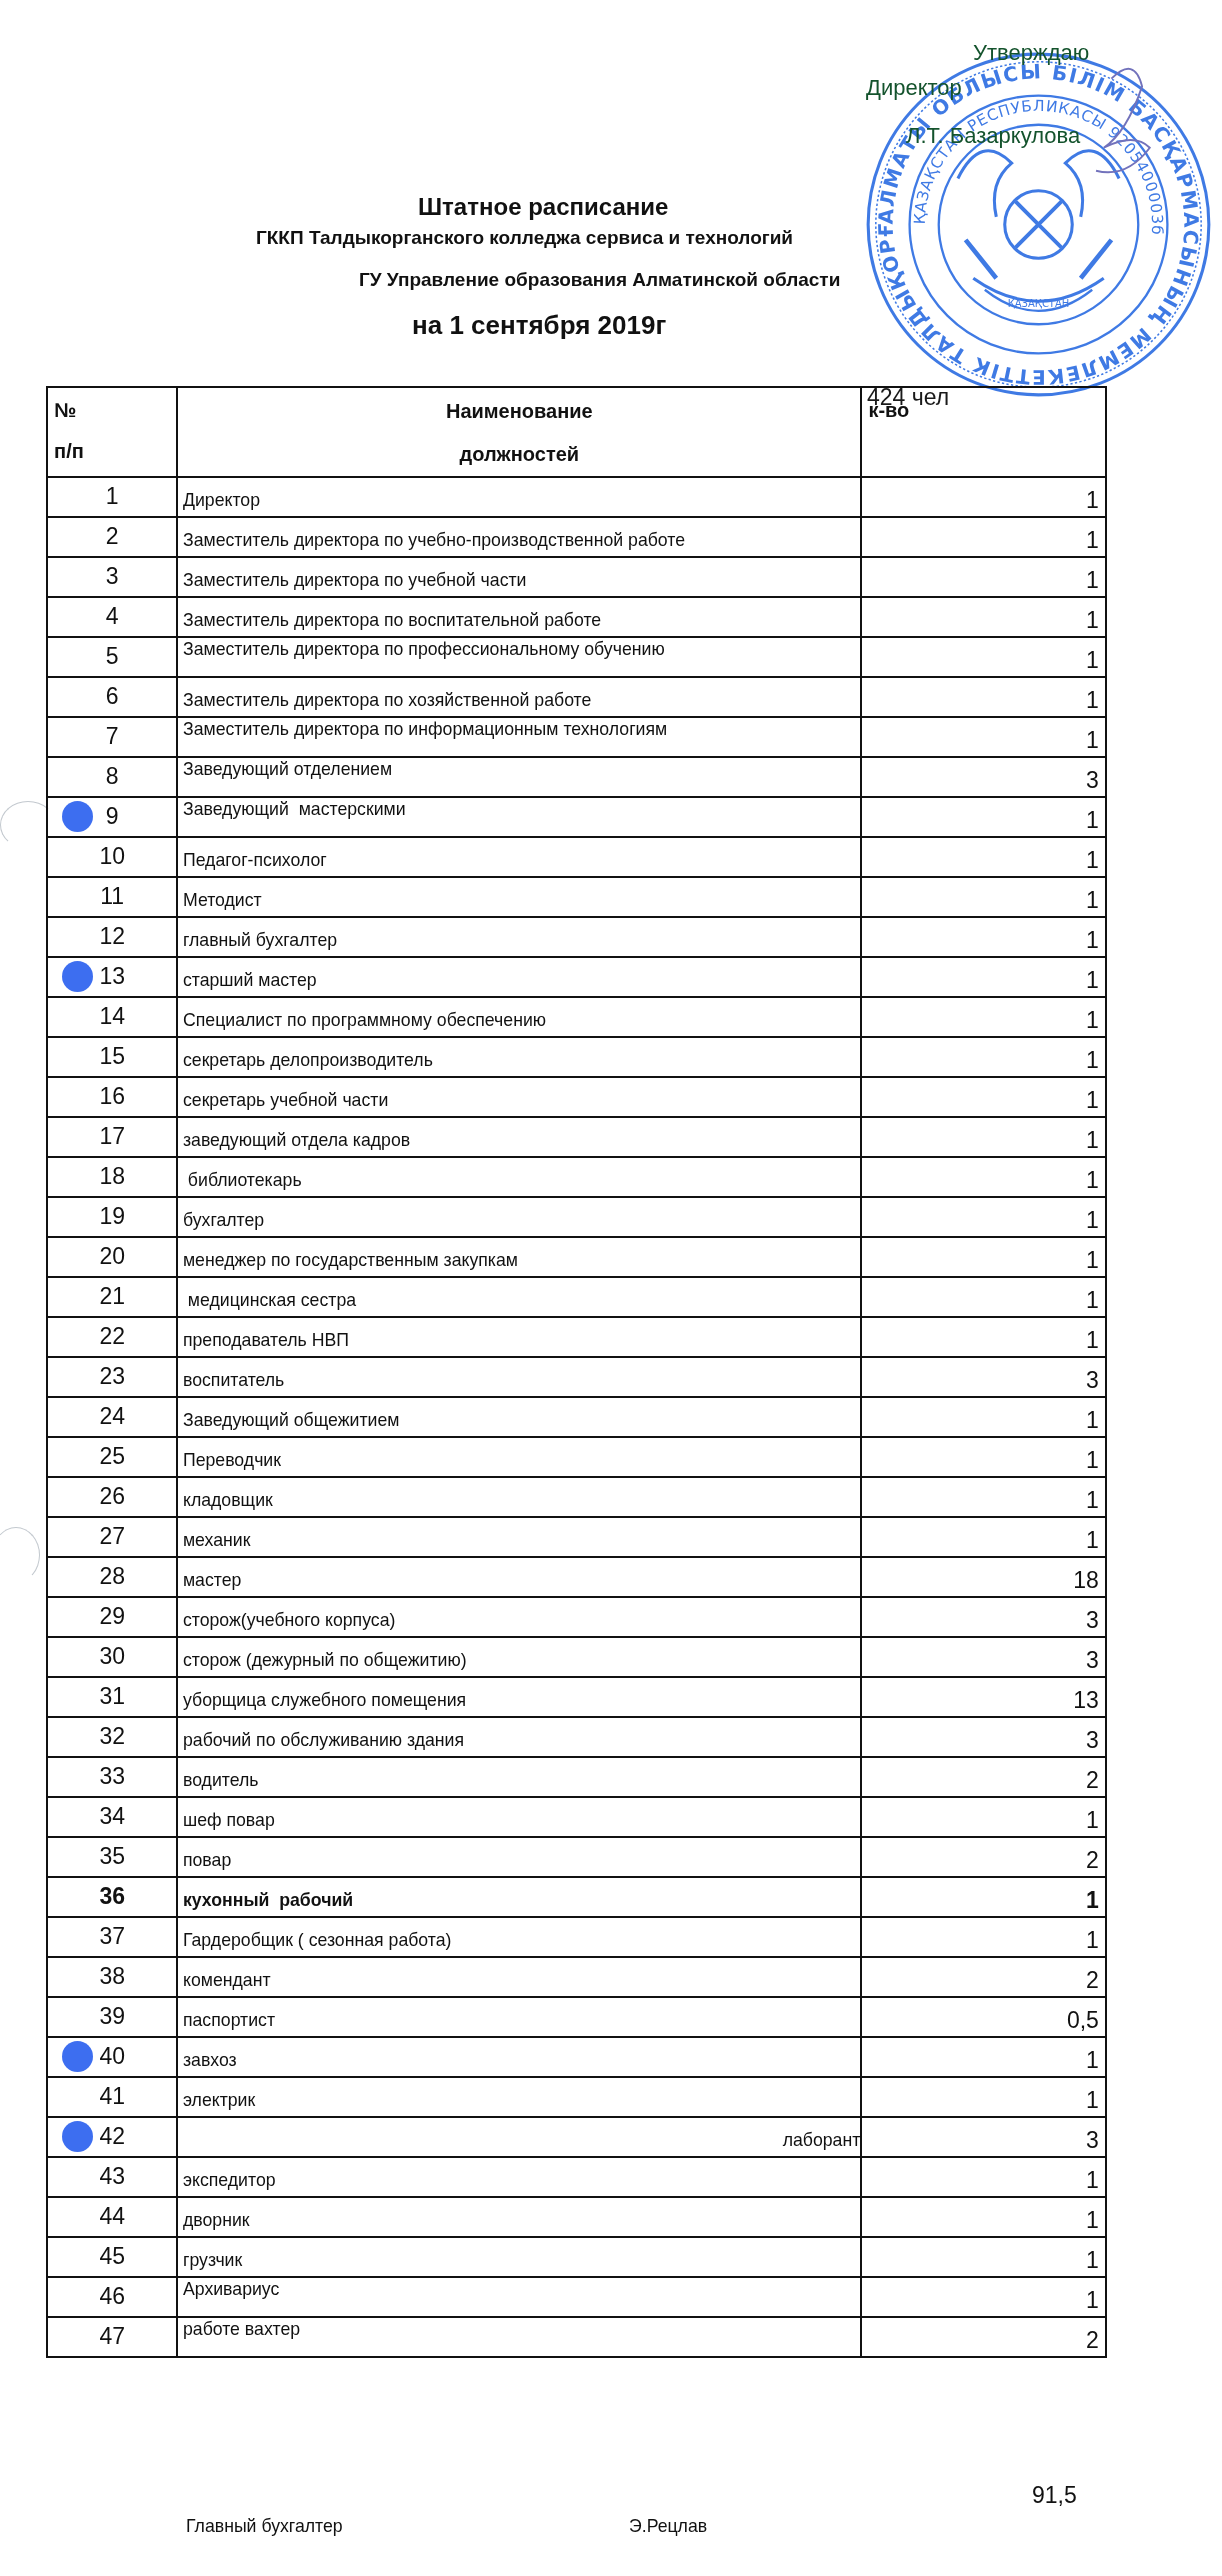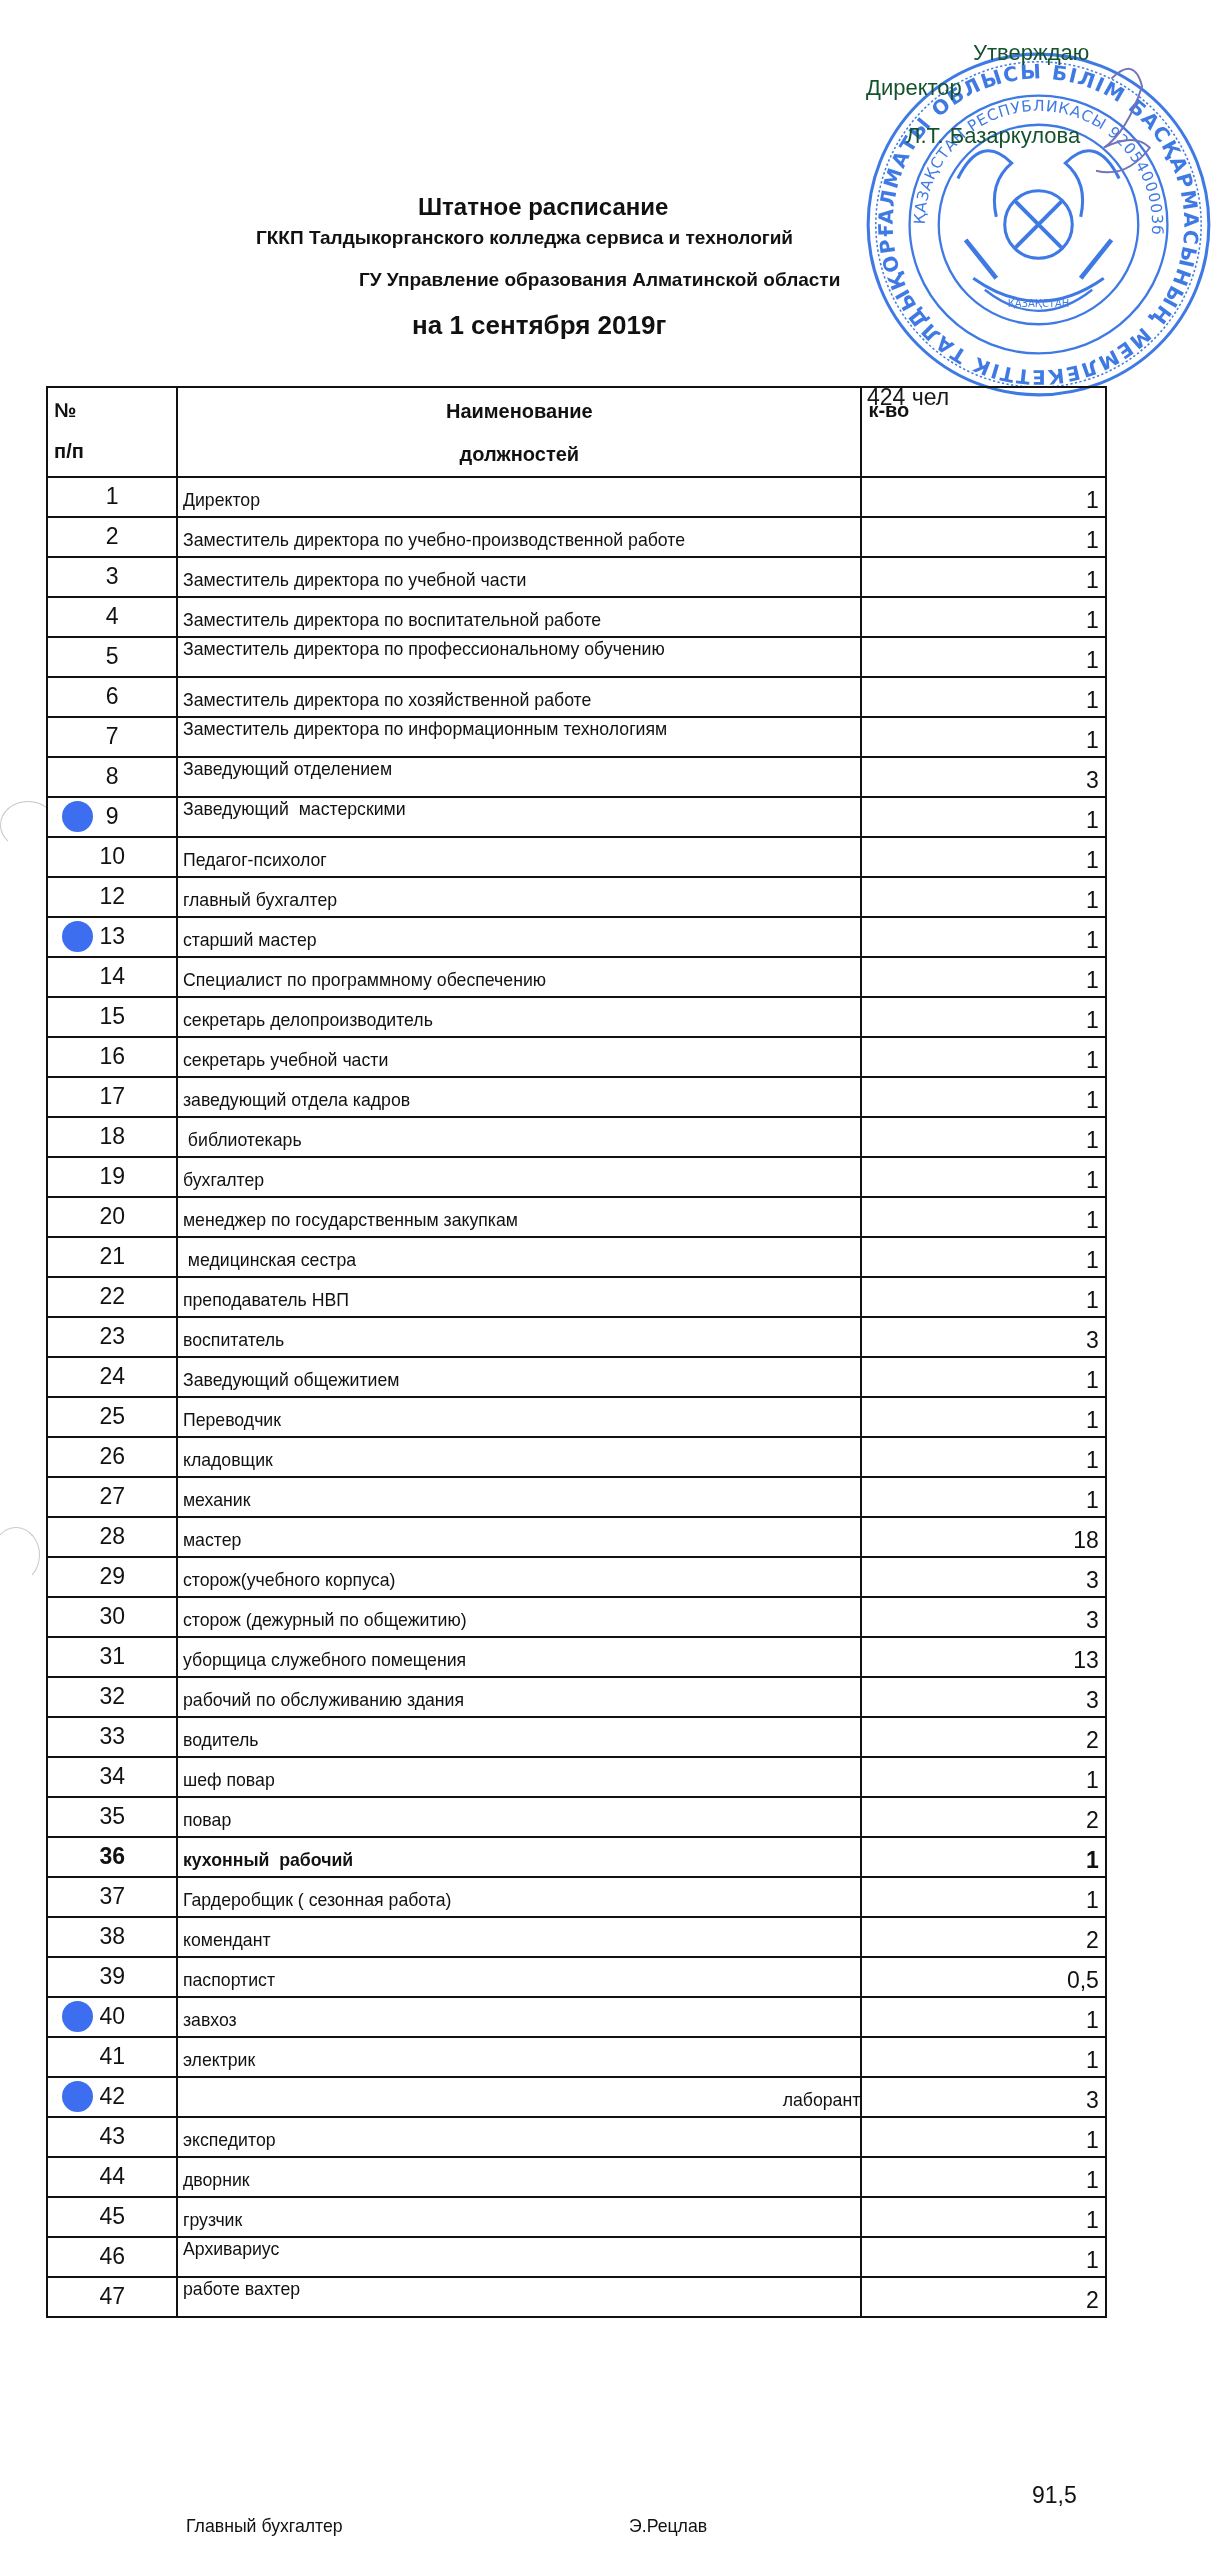--- a/index.html
+++ b/index.html
@@ -202,20 +202,29 @@
       <tr style="height: 40px;">
         <td class="td-num"><span class="n">10</span></td>
         <td class="td-name">
           <span style="white-space: pre;">Педагог-психолог</span>
         </td>
         <td class="td-qty">
           <span>1</span>
         </td>
       </tr>
       <tr style="height: 40px;">
+        <td class="td-num"><span class="n">11</span></td>
+        <td class="td-name">
+          <span style="white-space: pre;">Методист</span>
+        </td>
+        <td class="td-qty">
+          <span>1</span>
+        </td>
+      </tr>
+      <tr style="height: 40px;">
         <td class="td-num"><span class="n">12</span></td>
         <td class="td-name">
           <span style="white-space: pre;">главный бухгалтер</span>
         </td>
         <td class="td-qty">
           <span>1</span>
         </td>
       </tr>
       <tr style="height: 40px;">
         <td class="td-num"><span class="dot" style="background: rgb(61, 110, 240);"></span><span class="n">13</span></td>

